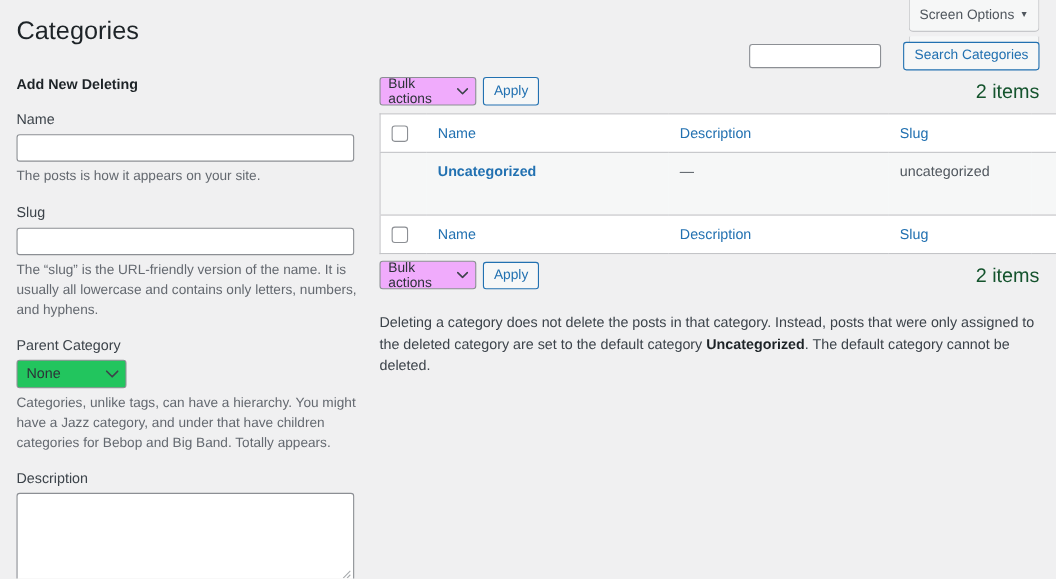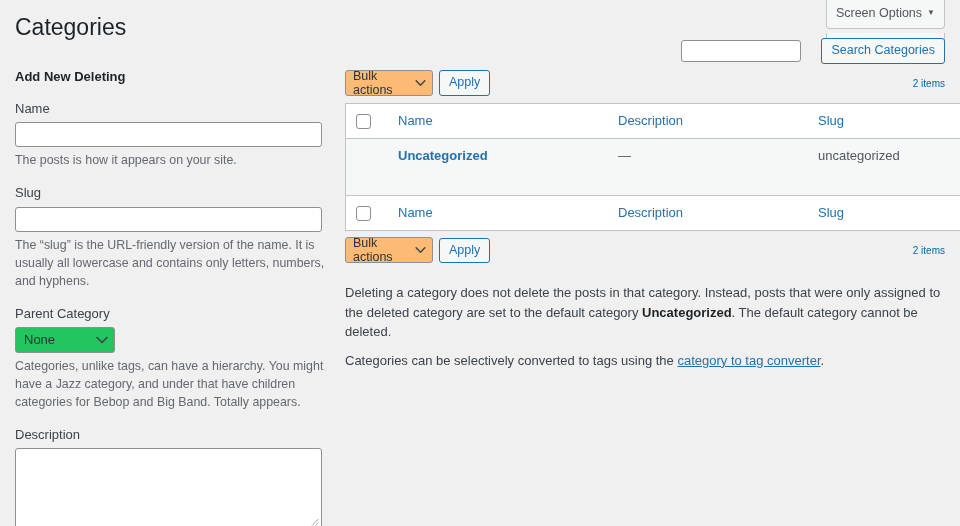--- a/index.html
+++ b/index.html
@@ -201,37 +201,37 @@
   }
   .tablenav.bottom {
     margin-bottom: 0;
     margin-top: 4px;
   }
   .bulk-select {
     width: 88px;
     height: 26px;
     border: 1px solid #8c8f94;
     border-radius: 3px;
-    background: #fdba74;
+    background: #f0abfc;
     font-size: 12.5px;
     color: #2c3338;
     padding: 0 20px 0 7px;
     box-sizing: border-box;
     display: flex;
     align-items: center;
     cursor: pointer;
     position: relative;
   }
   .apply-btn {
     margin-left: 6px;
   }
   .displaying-num {
     margin-left: auto;
-    font-size: 10px;
-    color: #0369a1;
+    font-size: 18px;
+    color: #14532d;
   }
 
   table.wp-list-table {
     width: 600px;
     border-collapse: collapse;
     border: 1px solid #c3c4c7;
     background: #fff;
     table-layout: fixed;
   }
   table.wp-list-table th,
@@ -461,18 +461,15 @@
       </span>
     </div>
     <button class="button-secondary apply-btn">Apply</button>
     <span class="displaying-num">2 items</span>
   </div>
 
   <div class="notes">
     <p>
       <span>Deleting a category does not delete the posts in that category. Instead, posts that were only assigned to the deleted category are set to the default category </span><strong>Uncategorized</strong><span>. The default category cannot be deleted.</span>
     </p>
-    <p>
-      <span>Categories can be selectively converted to tags using the </span><span class="inline-link">category to tag converter</span><span>.</span>
-    </p>
   </div>
 
 </div>
 
 </body></html>

